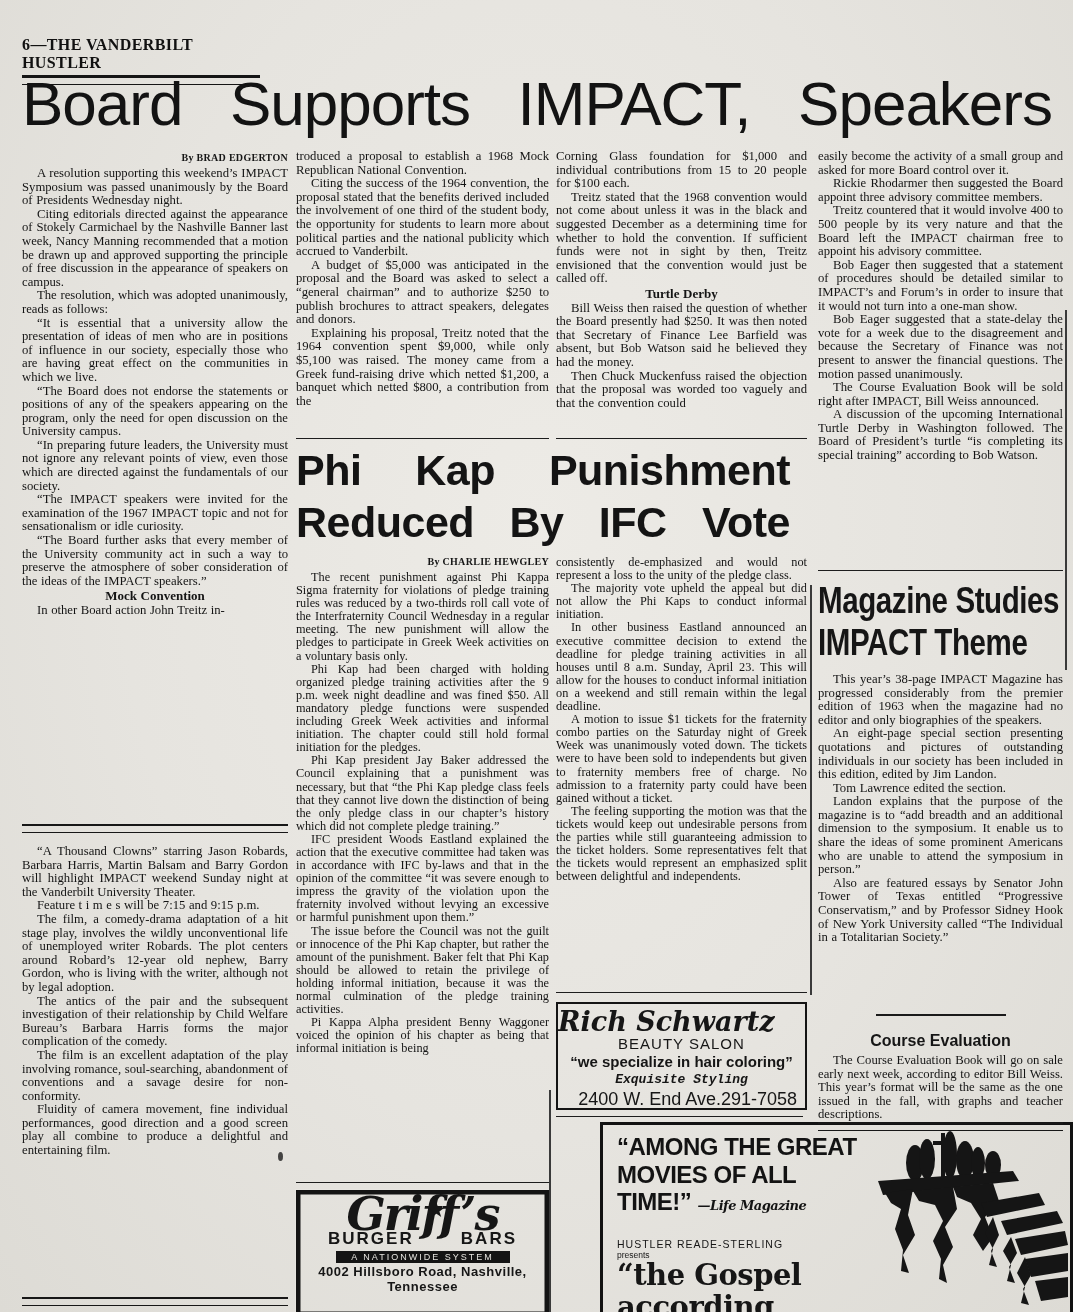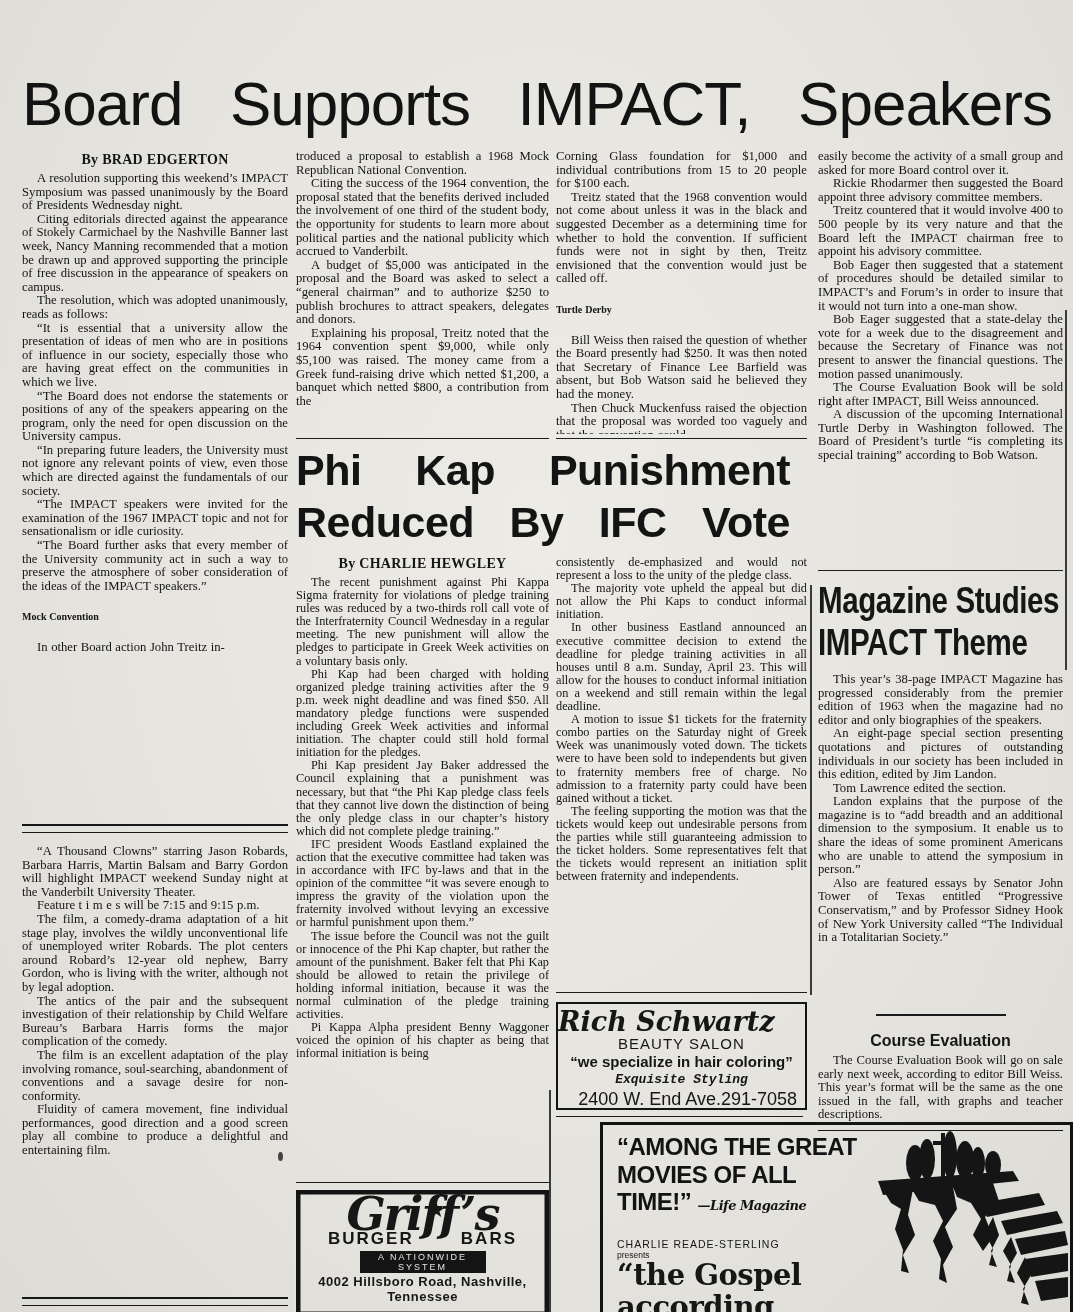--- a/index.html
+++ b/index.html
@@ -21,22 +21,22 @@
   .headline-sec{font-family:"Liberation Sans",sans-serif;font-weight:400;font-size:30px;
     letter-spacing:-.5px;color:#161616;line-height:1.22;}
   .headline-sec .hl-line{text-align:justify;text-align-last:justify;}
   .headline-mag{font-family:"Liberation Sans",sans-serif;font-weight:700;font-size:36px;
     color:#161616;line-height:1.18;letter-spacing:-.5px;white-space:nowrap;
     transform:scaleX(.82);transform-origin:0 50%;}
   
   .bt{font-size:12.7px;line-height:13.6px;text-align:justify;text-indent:15px;margin:0;
     word-spacing:.4px;color:#141414;}
   .tight .bt{font-size:12.3px;line-height:13.1px;}
-  .byline{font-weight:bold;font-size:14px;text-align:center;margin:0 0 4px 0;letter-spacing:.3px;}
-  .sub{font-weight:bold;font-size:10px;margin:17px 0;text-indent:0;}
+  .byline{font-weight:bold;font-size:10px;text-align:right;margin:0 0 4px 0;letter-spacing:.3px;}
+  .sub{font-weight:bold;font-size:13px;text-align:center;margin:1px 0;text-indent:0;}
   .colblock{overflow:hidden;}
   
   .hr1{border-top:1.5px solid #1d1d1d;}
   .hr2{height:6px;border-top:2.5px solid #171717;border-bottom:1.5px solid #171717;}
   .vr{position:absolute;width:1.5px;background:#3a3a3a;}
   
   .ce-overline{border-top:2px solid #1a1a1a;width:130px;margin:0 auto 6px auto;}
   .ce-head{font-family:"Liberation Sans",sans-serif;font-weight:700;font-size:16px;text-align:center;margin:16px 0 4px 0;}
   
   .ad-box{border:2px solid #141414;background:transparent;}
@@ -45,36 +45,40 @@
   .rs-quote{font-family:"Liberation Sans",sans-serif;font-weight:700;font-size:15px;text-align:center;line-height:1.25;}
   .rs-style{font-family:Liberation Mono, monospace;font-weight:700;font-style:italic;font-size:13px;text-align:center;line-height:1.25;}
   .rs-row{display:flex;justify-content:flex-end;font-family:"Liberation Sans",sans-serif;font-weight:400;font-size:18px;padding:1px 8px 0 8px;}
   .griffs-box{border:2px solid #141414;box-shadow:0 0 0 1px #e6e4df,0 0 0 2.5px #141414 inset;}
   .griffs-logo{font-family:"DejaVu Serif",serif;font-style:italic;font-weight:bold;font-size:46px;
     text-align:center;line-height:.9;letter-spacing:-2px;margin-top:2px;}
   .griffs-star{font-size:20px;position:absolute;top:6px;left:52%;}
   .griffs-sub{display:flex;justify-content:space-between;padding:0 30px;font-family:"Liberation Sans",sans-serif;
     font-weight:700;font-size:17px;letter-spacing:2px;margin-top:-6px;}
   .griffs-banner{background:#141414;color:#e6e4df;font-family:"Liberation Sans",sans-serif;font-size:9px;
-    letter-spacing:2px;text-align:center;width:126px;margin:2px auto 1px auto;padding:1px 0;}
+    letter-spacing:2px;text-align:center;width:174px;margin:2px auto 1px auto;padding:1px 0;}
   .griffs-addr{font-family:"Liberation Sans",sans-serif;font-weight:700;font-size:13px;text-align:center;letter-spacing:.5px;}
   .movie-box{border:3px solid #121212;position:relative;overflow:hidden;}
   .mv-quote{font-family:"Liberation Sans",sans-serif;font-weight:700;font-size:24px;line-height:1.15;
     letter-spacing:-.5px;color:#131313;}
   .mv-attr{font-family:"DejaVu Serif",serif;font-style:italic;font-weight:bold;font-size:13px;}
   .mv-presenter{font-family:"Liberation Sans",sans-serif;font-size:10.5px;letter-spacing:1px;margin-top:22px;}
   .mv-presents{font-family:"Liberation Sans",sans-serif;font-size:8.5px;}
   .mv-title{font-family:"DejaVu Serif",serif;font-weight:bold;font-size:29px;line-height:1.1;letter-spacing:-.5px;}
   .smudge{position:absolute;background:#1b1b1b;border-radius:50%;opacity:.8;}
 </style>
 </head>
 <body>
 
 <div id="page">
 
+  <div class="abs" style="left:22px;top:36px;width:250px;">
+    <div class="masthead">6—THE VANDERBILT HUSTLER</div>
+    <div class="mast-rule" style="width:238px;margin-top:3px;"></div>
+  </div>
 
   <div class="abs headline-main" style="left:22px;top:72px;width:1030px;">Board Supports IMPACT, Speakers</div>
 
   <div class="abs colblock" style="left:22px;top:152px;width:266px;height:668px;">
     <p class="byline">By BRAD EDGERTON</p>
     <p class="bt">A resolution supporting this weekend’s IMPACT Symposium was passed unanimously by the Board of Presidents Wednesday night.</p>
     <p class="bt">Citing editorials directed against the appearance of Stokely Carmichael by the Nashville Banner last week, Nancy Manning recommended that a motion be drawn up and approved supporting the principle of free discussion in the appearance of speakers on campus.</p>
     <p class="bt">The resolution, which was adopted unanimously, reads as follows:</p>
     <p class="bt">“It is essential that a university allow the presentation of ideas of men who are in positions of influence in our society, especially those who are having great effect on the communities in which we live.</p>
     <p class="bt">“The Board does not endorse the statements or positions of any of the speakers appearing on the program, only the need for open discussion on the University campus.</p>
@@ -139,21 +143,21 @@
     <p class="bt">The issue before the Council was not the guilt or innocence of the Phi Kap chapter, but rather the amount of the punishment. Baker felt that Phi Kap should be allowed to retain the privilege of holding informal initiation, because it was the normal culmination of the pledge training activities.</p>
     <p class="bt">Pi Kappa Alpha president Benny Waggoner voiced the opinion of his chapter as being that informal initiation is being</p>
   </div>
   <div class="abs hr1" style="left:296px;top:1182px;width:253px;"></div>
 
   <div class="abs colblock tight" style="left:556px;top:556px;width:251px;height:432px;">
     <p class="bt" style="text-indent:0;">consistently de-emphasized and would not represent a loss to the unity of the pledge class.</p>
     <p class="bt">The majority vote upheld the appeal but did not allow the Phi Kaps to conduct informal initiation.</p>
     <p class="bt">In other business Eastland announced an executive committee decision to extend the deadline for pledge training activities in all houses until 8 a.m. Sunday, April 23. This will allow for the houses to conduct informal initiation on a weekend and still remain within the legal deadline.</p>
     <p class="bt">A motion to issue $1 tickets for the fraternity combo parties on the Saturday night of Greek Week was unanimously voted down. The tickets were to have been sold to independents but given to fraternity members free of charge. No admission to a fraternity party could have been gained without a ticket.</p>
-    <p class="bt">The feeling supporting the motion was that the tickets would keep out undesirable persons from the parties while still guaranteeing admission to the ticket holders. Some representatives felt that the tickets would represent an initiation split between fraternity and independents.</p>
+    <p class="bt">The feeling supporting the motion was that the tickets would keep out undesirable persons from the parties while still guaranteeing admission to the ticket holders. Some representatives felt that the tickets would represent an emphasized split between delightful and independents.</p>
   </div>
   <div class="abs hr1" style="left:556px;top:992px;width:251px;"></div>
 
   <div class="abs ad-box" style="left:556px;top:1002px;width:247px;height:104px;">
     <div class="rs-name">Rich Schwartz</div>
     <div class="rs-salon">BEAUTY SALON</div>
     <div class="rs-quote">“we specialize in hair coloring”</div>
     <div class="rs-style">Exquisite Styling</div>
     <div class="rs-row">
       <span>2400 W. End Ave.</span>
@@ -176,21 +180,21 @@
   <div class="abs movie-box" style="left:600px;top:1122px;width:467px;height:190px;">
     <div style="position:absolute;left:14px;top:8px;width:250px;">
       <div class="mv-quote">
         <div>“AMONG THE GREAT</div>
         <div>MOVIES OF ALL</div>
         <div>
           <span>TIME!”</span>
           <span class="mv-attr">—Life Magazine</span>
         </div>
       </div>
-      <div class="mv-presenter">CHARLIE READE-STERLING</div>
+      <div class="mv-presenter">HUSTLER READE-STERLING</div>
       <div class="mv-presents">presents</div>
       <div class="mv-title">
         <div>“the Gospel</div>
         <div>according</div>
 
       </div>
     </div>
 
     <svg width="215" height="188" viewBox="0 0 215 188" style="position:absolute;right:2px;top:0;">
       <g fill="#151515">

